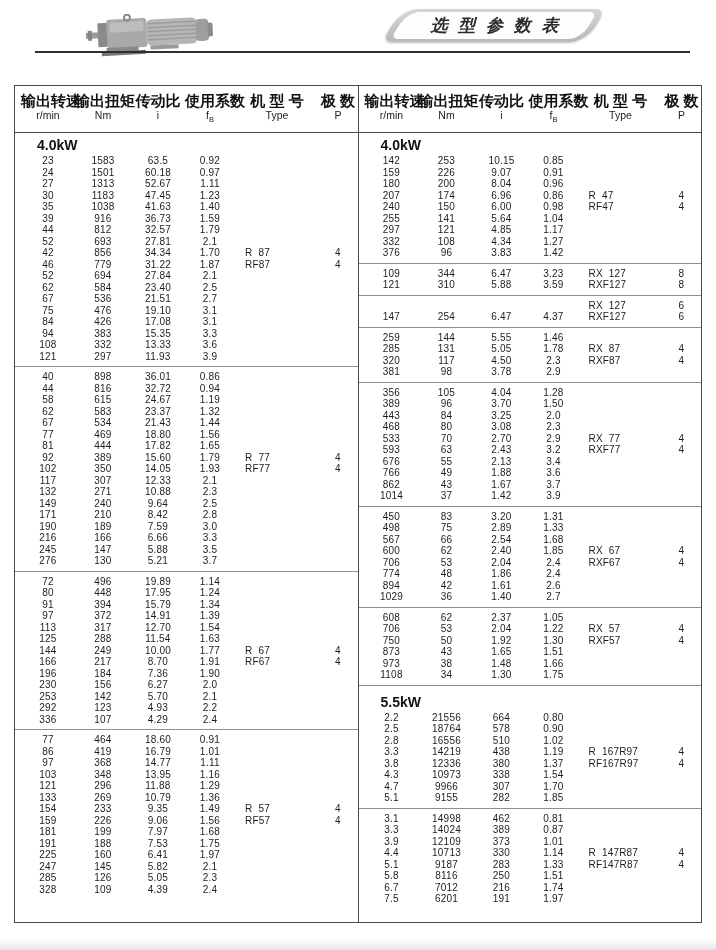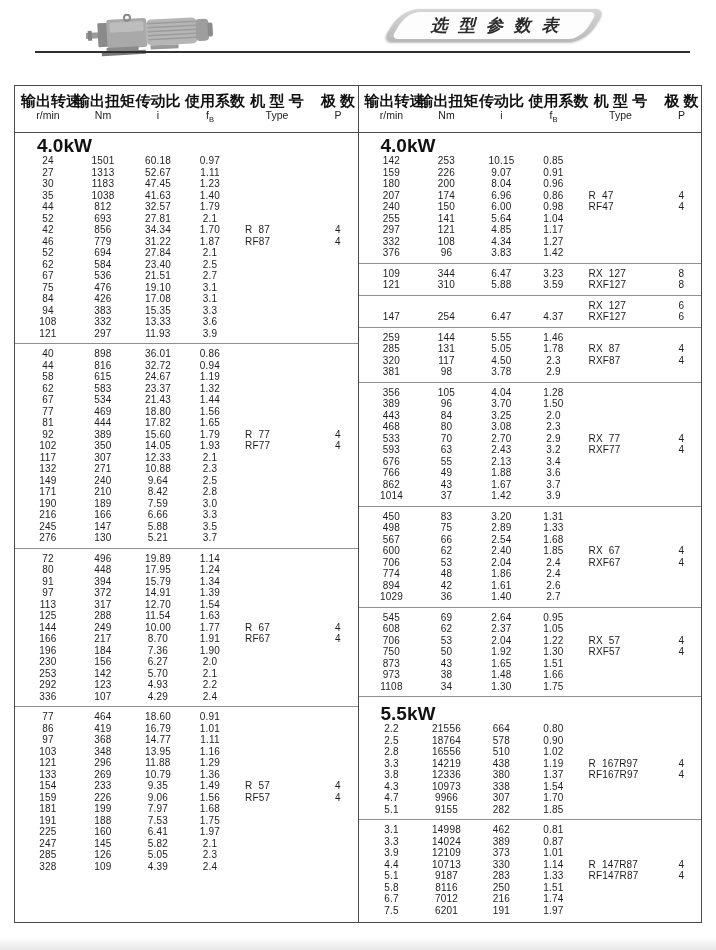--- a/index.html
+++ b/index.html
@@ -37,21 +37,21 @@
   .half { flex:1 1 0; min-width:0; overflow:hidden; }
   .half + .half { border-left:1px solid #4a4a4a; }
   .thead {
     display:grid; grid-template-columns:54px 56px 54px 50px 84px 38px;
     padding:7px 0 5px 6px; border-bottom:1px solid #4a4a4a;
   }
   .hcell { text-align:center; }
   .hzh { font-weight:bold; font-size:15px; line-height:15px; white-space:pre; color:#111; }
   .hen { font-size:10.5px; line-height:14px; color:#222; }
   .hen sub { font-size:7.5px; }
-  .power { font-size:19px; font-weight:bold; padding:4px 0 1px 22px; line-height:17px; color:#111; }
+  .power { font-size:14px; font-weight:bold; padding:4px 0 1px 22px; line-height:17px; color:#111; }
   .row {
     display:grid; grid-template-columns:54px 56px 54px 50px 84px 38px;
     padding-left:6px; line-height:11.5px; font-size:10px; letter-spacing:.2px;
   }
   .cell { text-align:center; }
   .cell.model { text-align:left; padding-left:10px; white-space:pre; }
   .gsep { border-top:1px solid #8f8f8f; margin:4px 0; }
   
   .page-edge {
     position:absolute; left:0; right:0; bottom:0; height:12px;
@@ -111,20 +111,28 @@
           <div class="hzh">机 型 号</div>
           <div class="hen">Type</div>
         </div>
         <div class="hcell">
           <div class="hzh">极 数</div>
           <div class="hen">P</div>
         </div>
       </div>
       <div class="power">4.0kW</div>
       <div class="row">
+        <div class="cell speed">23</div>
+        <div class="cell torque">1583</div>
+        <div class="cell ratio">63.5</div>
+        <div class="cell fb">0.92</div>
+        <div class="cell model"></div>
+        <div class="cell poles"></div>
+      </div>
+      <div class="row">
         <div class="cell speed">24</div>
         <div class="cell torque">1501</div>
         <div class="cell ratio">60.18</div>
         <div class="cell fb">0.97</div>
         <div class="cell model"></div>
         <div class="cell poles"></div>
       </div>
       <div class="row">
         <div class="cell speed">27</div>
         <div class="cell torque">1313</div>
@@ -139,20 +147,28 @@
         <div class="cell ratio">47.45</div>
         <div class="cell fb">1.23</div>
         <div class="cell model"></div>
         <div class="cell poles"></div>
       </div>
       <div class="row">
         <div class="cell speed">35</div>
         <div class="cell torque">1038</div>
         <div class="cell ratio">41.63</div>
         <div class="cell fb">1.40</div>
+        <div class="cell model"></div>
+        <div class="cell poles"></div>
+      </div>
+      <div class="row">
+        <div class="cell speed">39</div>
+        <div class="cell torque">916</div>
+        <div class="cell ratio">36.73</div>
+        <div class="cell fb">1.59</div>
         <div class="cell model"></div>
         <div class="cell poles"></div>
       </div>
       <div class="row">
         <div class="cell speed">44</div>
         <div class="cell torque">812</div>
         <div class="cell ratio">32.57</div>
         <div class="cell fb">1.79</div>
         <div class="cell model"></div>
         <div class="cell poles"></div>
@@ -909,28 +925,20 @@
       <div class="row">
         <div class="cell speed">1029</div>
         <div class="cell torque">36</div>
         <div class="cell ratio">1.40</div>
         <div class="cell fb">2.7</div>
         <div class="cell model"></div>
         <div class="cell poles"></div>
       </div>
       <div class="gsep"></div>
       <div class="row">
-        <div class="cell speed">545</div>
-        <div class="cell torque">69</div>
-        <div class="cell ratio">2.64</div>
-        <div class="cell fb">0.95</div>
-        <div class="cell model"></div>
-        <div class="cell poles"></div>
-      </div>
-      <div class="row">
         <div class="cell speed">608</div>
         <div class="cell torque">62</div>
         <div class="cell ratio">2.37</div>
         <div class="cell fb">1.05</div>
         <div class="cell model"></div>
         <div class="cell poles"></div>
       </div>
       <div class="row">
         <div class="cell speed">706</div>
         <div class="cell torque">53</div>

